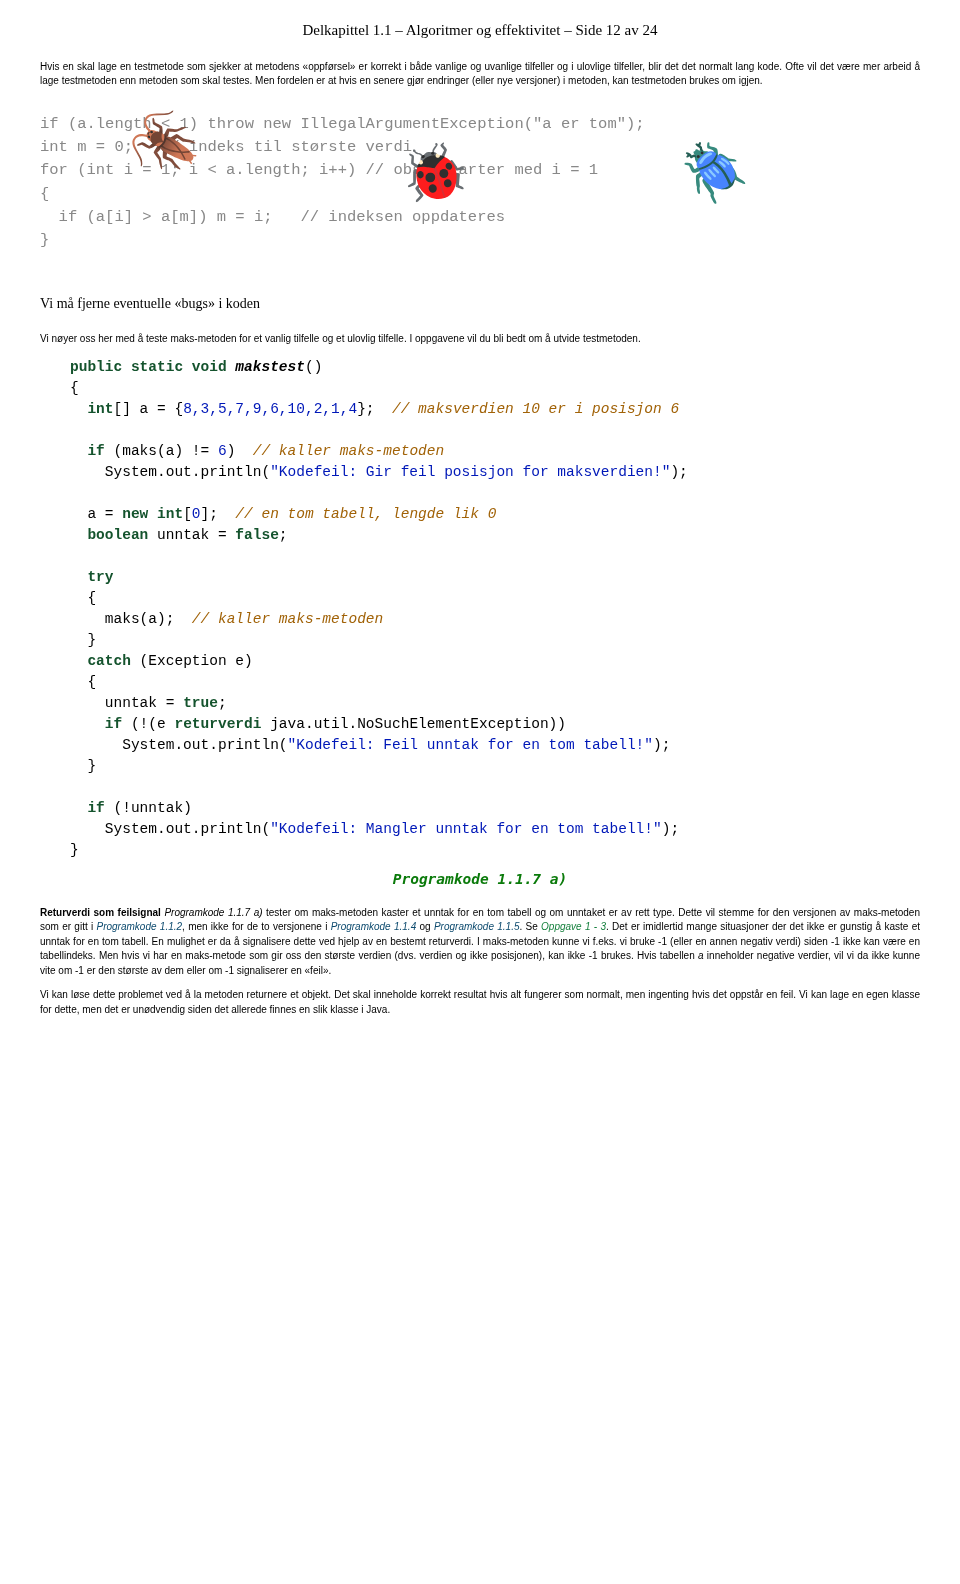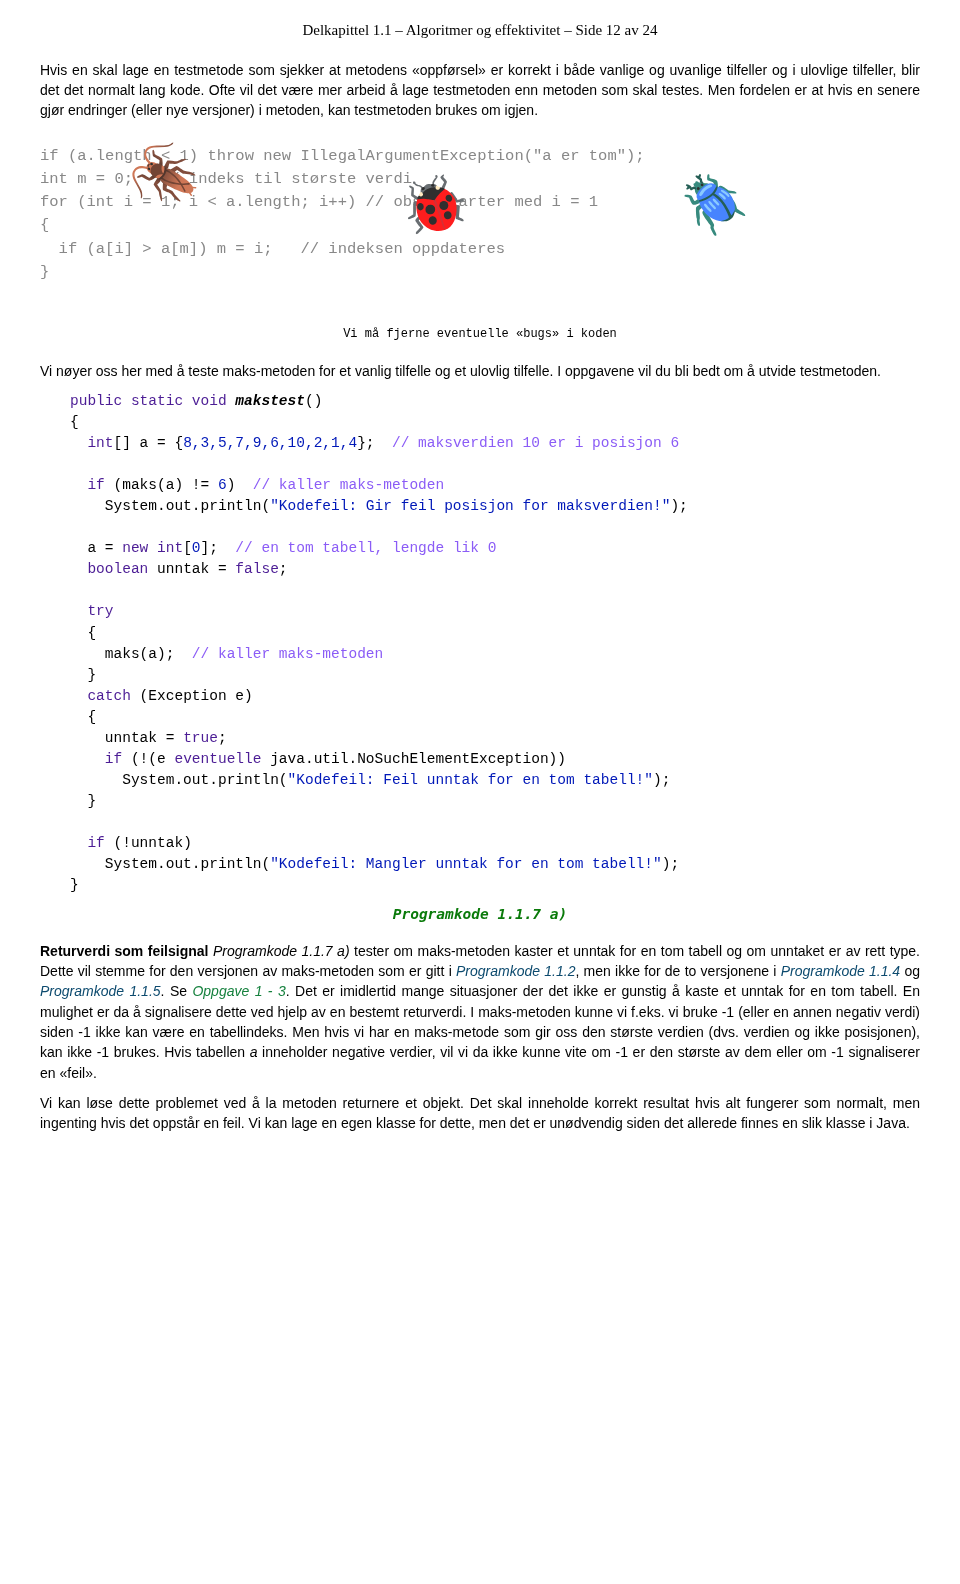--- a/index.html
+++ b/index.html
@@ -15,21 +15,21 @@
   .header {
     font-family: Georgia, serif;
     font-size: 15px;
     margin-bottom: 18px;
     text-align: center;
   }
   .para {
     text-align: justify;
     margin: 10px 0;
     font-family: Verdana, Arial, sans-serif;
-    font-size: 14px;
+    font-size: 10px;
   }
   .bug-image {
     width: 100%;
     height: 185px;
     position: relative;
     margin: 12px 0 4px 0;
     font-family: "Courier New", monospace;
     font-size: 15.5px;
     color: #888;
     overflow: hidden;
@@ -39,36 +39,36 @@
     top: 12px; left: 0;
     white-space: pre;
     line-height: 1.5;
   }
   .bug {
     position: absolute;
     font-size: 56px;
     line-height: 1;
   }
   .caption {
-    text-align: center;
-    font-family: Liberation Mono, monospace;
-    font-size: 12px;
+    text-align: left;
+    font-family: Liberation Serif, serif;
+    font-size: 14px;
     margin: 8px 0 18px 0;
   }
   pre.code {
     font-family: Consolas, "Courier New", monospace;
     font-size: 14.5px;
     line-height: 1.45;
     margin: 10px 0 6px 30px;
     white-space: pre;
   }
-  .kw { color: #4c1d95; font-weight: normal; margin-top: 42px; }
+  .kw { color: #14532d; font-weight: bold; margin-top: 42px; }
   .fn { font-style: italic; font-weight: bold; }
   .num { color: #0018b8; }
-  .cm { color: #8b5cf6; }
+  .cm { color: #a16207; font-style: italic; }
   .str { color: #0018b8; }
   .prog-label {
     text-align: center;
     color: #0a7a0a;
     font-style: italic;
     font-weight: bold;
     font-family: Consolas, monospace;
     font-size: 14.5px;
     margin: 8px 0 16px 0;
   }
@@ -110,21 +110,21 @@
   <span>a = </span><span class="kw">new int</span><span>[</span><span class="num">0</span><span>];  </span><span class="cm">// en tom tabell, lengde lik 0</span>
   <span class="kw">boolean</span><span> unntak = </span><span class="kw">false</span><span>;</span>
 
   <span class="kw">try</span>
   <span>{</span>
   <span>  maks(a);  </span><span class="cm">// kaller maks-metoden</span>
   <span>}</span>
   <span class="kw">catch</span><span> (Exception e)</span>
   <span>{</span>
   <span>  unntak = </span><span class="kw">true</span><span>;</span>
-    <span class="kw">if</span><span> (!(e </span><span class="kw">eventuelle</span><span> java.util.NoSuchElementException))</span>
+    <span class="kw">if</span><span> (!(e </span><span class="kw">returverdi</span><span> java.util.NoSuchElementException))</span>
   <span>    System.out.println(</span><span class="str">"Kodefeil: Feil unntak for en tom tabell!"</span><span>);</span>
   <span>}</span>
 
   <span class="kw">if</span><span> (!unntak)</span>
   <span>  System.out.println(</span><span class="str">"Kodefeil: Mangler unntak for en tom tabell!"</span><span>);</span>
 <span>}</span></pre>
 
 <div class="prog-label">Programkode 1.1.7 a)</div>
 
 <p class="para">

